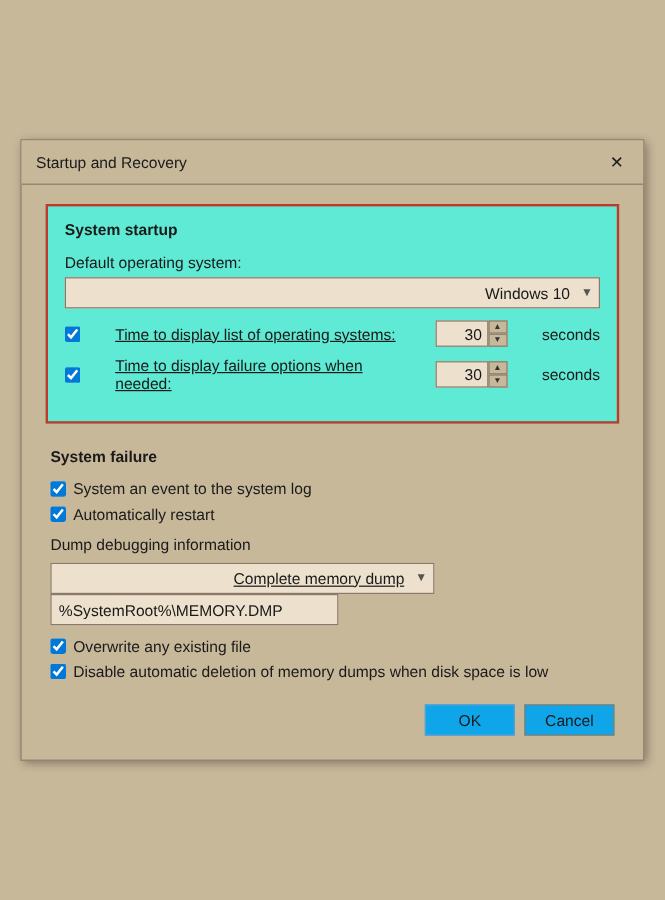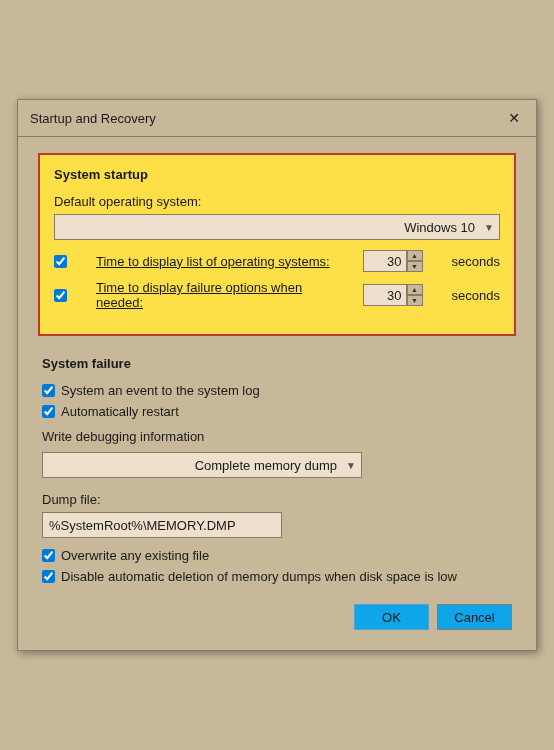--- a/index.html
+++ b/index.html
@@ -56,21 +56,21 @@
     }
 
     .dialog-content {
       padding: 16px 20px 20px;
     }
 
     .section-system-startup {
       border: 2px solid #c0392b;
       padding: 12px 14px 16px;
       margin-bottom: 20px;
-      background: #fde047;
+      background: #5eead4;
     }
 
     .section-title {
       font-size: 13px;
       font-weight: 600;
       margin-bottom: 12px;
       color: #1a1a1a;
     }
 
     .form-group {
@@ -206,20 +206,21 @@
     }
 
     .dump-select-wrapper {
       position: relative;
       display: inline-block;
       width: 320px;
     }
 
     .dump-select-wrapper select {
       width: 100%;
+      text-decoration: underline;
     }
 
     .dump-file-label {
       font-size: 13px;
       color: #1a1a1a;
       margin-top: 14px;
       margin-bottom: 5px;
       display: block;
     }
 
@@ -322,34 +323,33 @@
       <div class="checkbox-row">
         <input type="checkbox" checked="" style="">
         <span class="checkbox-label">System an event to the system log</span>
       </div>
 
       <div class="checkbox-row">
         <input type="checkbox" checked="" style="">
         <span class="checkbox-label">Automatically restart</span>
       </div>
 
-      <span class="write-debug-label">Write debugging information</span>
+      <span class="write-debug-label">Dump debugging information</span>
 
       <div class="dump-select-wrapper">
         <select>
           <option>Complete memory dump</option>
           <option>Small memory dump</option>
           <option>Kernel memory dump</option>
           <option>Automatic memory dump</option>
           <option>Active memory dump</option>
         </select>
         <span class="select-arrow">▼</span>
       </div>
 
-      <span class="dump-file-label">Dump file:</span>
       <input type="text" class="dump-file-input" value="%SystemRoot%\MEMORY.DMP" style="">
 
       <div class="checkbox-row" style="margin-top: 10px;">
         <input type="checkbox" checked="" style="">
         <span class="checkbox-label">Overwrite any existing file</span>
       </div>
 
       <div class="checkbox-row">
         <input type="checkbox" checked="" style="">
         <span class="checkbox-label">Disable automatic deletion of memory dumps when disk space is low</span>

